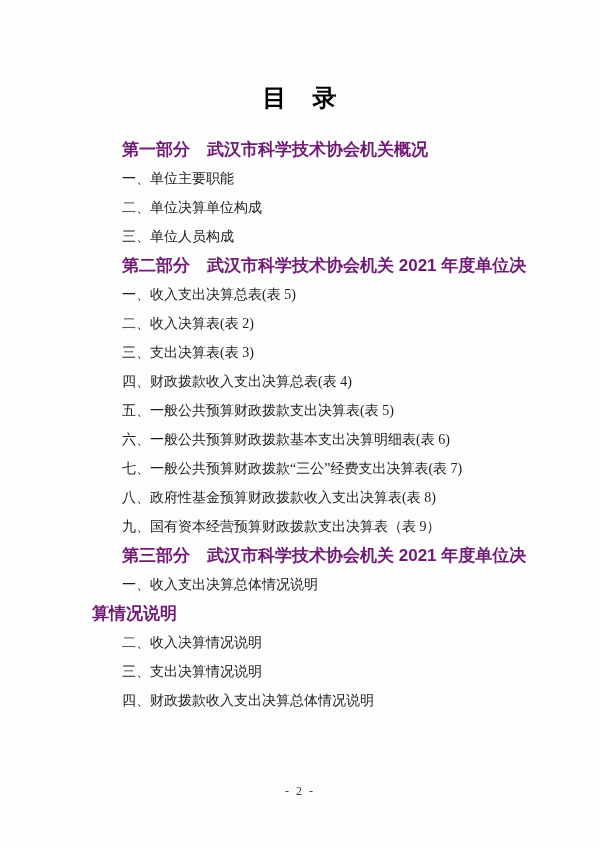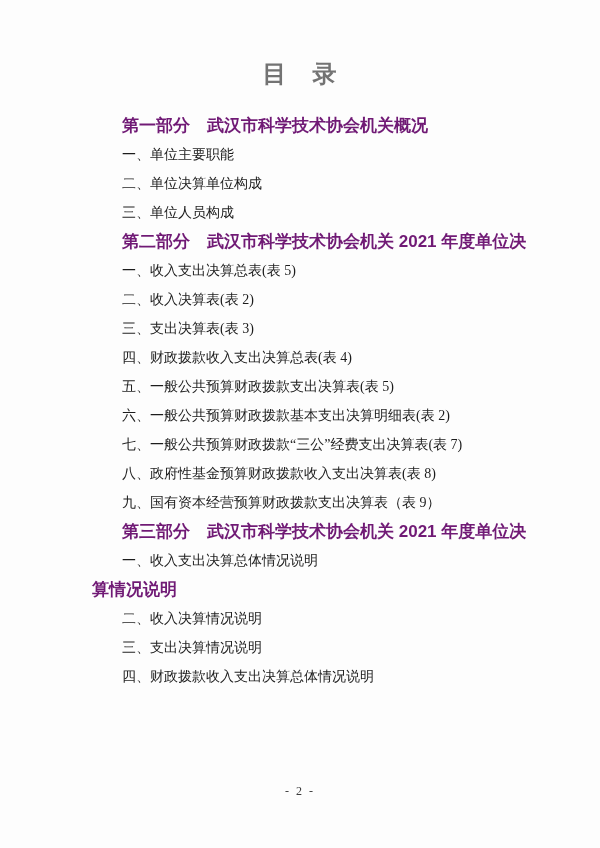--- a/index.html
+++ b/index.html
@@ -10,27 +10,27 @@
   .page {
     position: relative;
     width: 600px;
     height: 848px;
     background: #fdfdfd;
     overflow: hidden;
     font-family: "Liberation Serif", "DejaVu Serif", serif;
     color: #1c1c1c;
   }
   .doc-title {
-    padding-top: 60px;
+    padding-top: 84px;
     text-align: center;
     font-family: "Liberation Sans", "DejaVu Sans", sans-serif;
     font-weight: bold;
     font-size: 24px;
     line-height: 28px;
-    color: #737373;
+    color: #000000;
     letter-spacing: 1px;
   }
   .toc {
     margin-top: 23px;
     padding: 0 92px;
   }
   .toc-line {
     font-size: 14px;
     line-height: 29px;
     height: 29px;
@@ -70,21 +70,21 @@
       <div class="toc-line section">第一部分　武汉市科学技术协会机关概况</div>
       <div class="toc-line item">一、单位主要职能</div>
       <div class="toc-line item">二、单位决算单位构成</div>
       <div class="toc-line item">三、单位人员构成</div>
       <div class="toc-line section">第二部分　武汉市科学技术协会机关 2021 年度单位决</div>
       <div class="toc-line item">一、收入支出决算总表(表 5)</div>
       <div class="toc-line item">二、收入决算表(表 2)</div>
       <div class="toc-line item">三、支出决算表(表 3)</div>
       <div class="toc-line item">四、财政拨款收入支出决算总表(表 4)</div>
       <div class="toc-line item">五、一般公共预算财政拨款支出决算表(表 5)</div>
-      <div class="toc-line item">六、一般公共预算财政拨款基本支出决算明细表(表 2)</div>
+      <div class="toc-line item">六、一般公共预算财政拨款基本支出决算明细表(表 6)</div>
       <div class="toc-line item">七、一般公共预算财政拨款“三公”经费支出决算表(表 7)</div>
       <div class="toc-line item">八、政府性基金预算财政拨款收入支出决算表(表 8)</div>
       <div class="toc-line item">九、国有资本经营预算财政拨款支出决算表（表 9）</div>
       <div class="toc-line section">第三部分　武汉市科学技术协会机关 2021 年度单位决</div>
       <div class="toc-line item">一、收入支出决算总体情况说明</div>
       <div class="toc-line section-continuation">算情况说明</div>
       <div class="toc-line item">二、收入决算情况说明</div>
       <div class="toc-line item">三、支出决算情况说明</div>
       <div class="toc-line item">四、财政拨款收入支出决算总体情况说明</div>
     </div>

